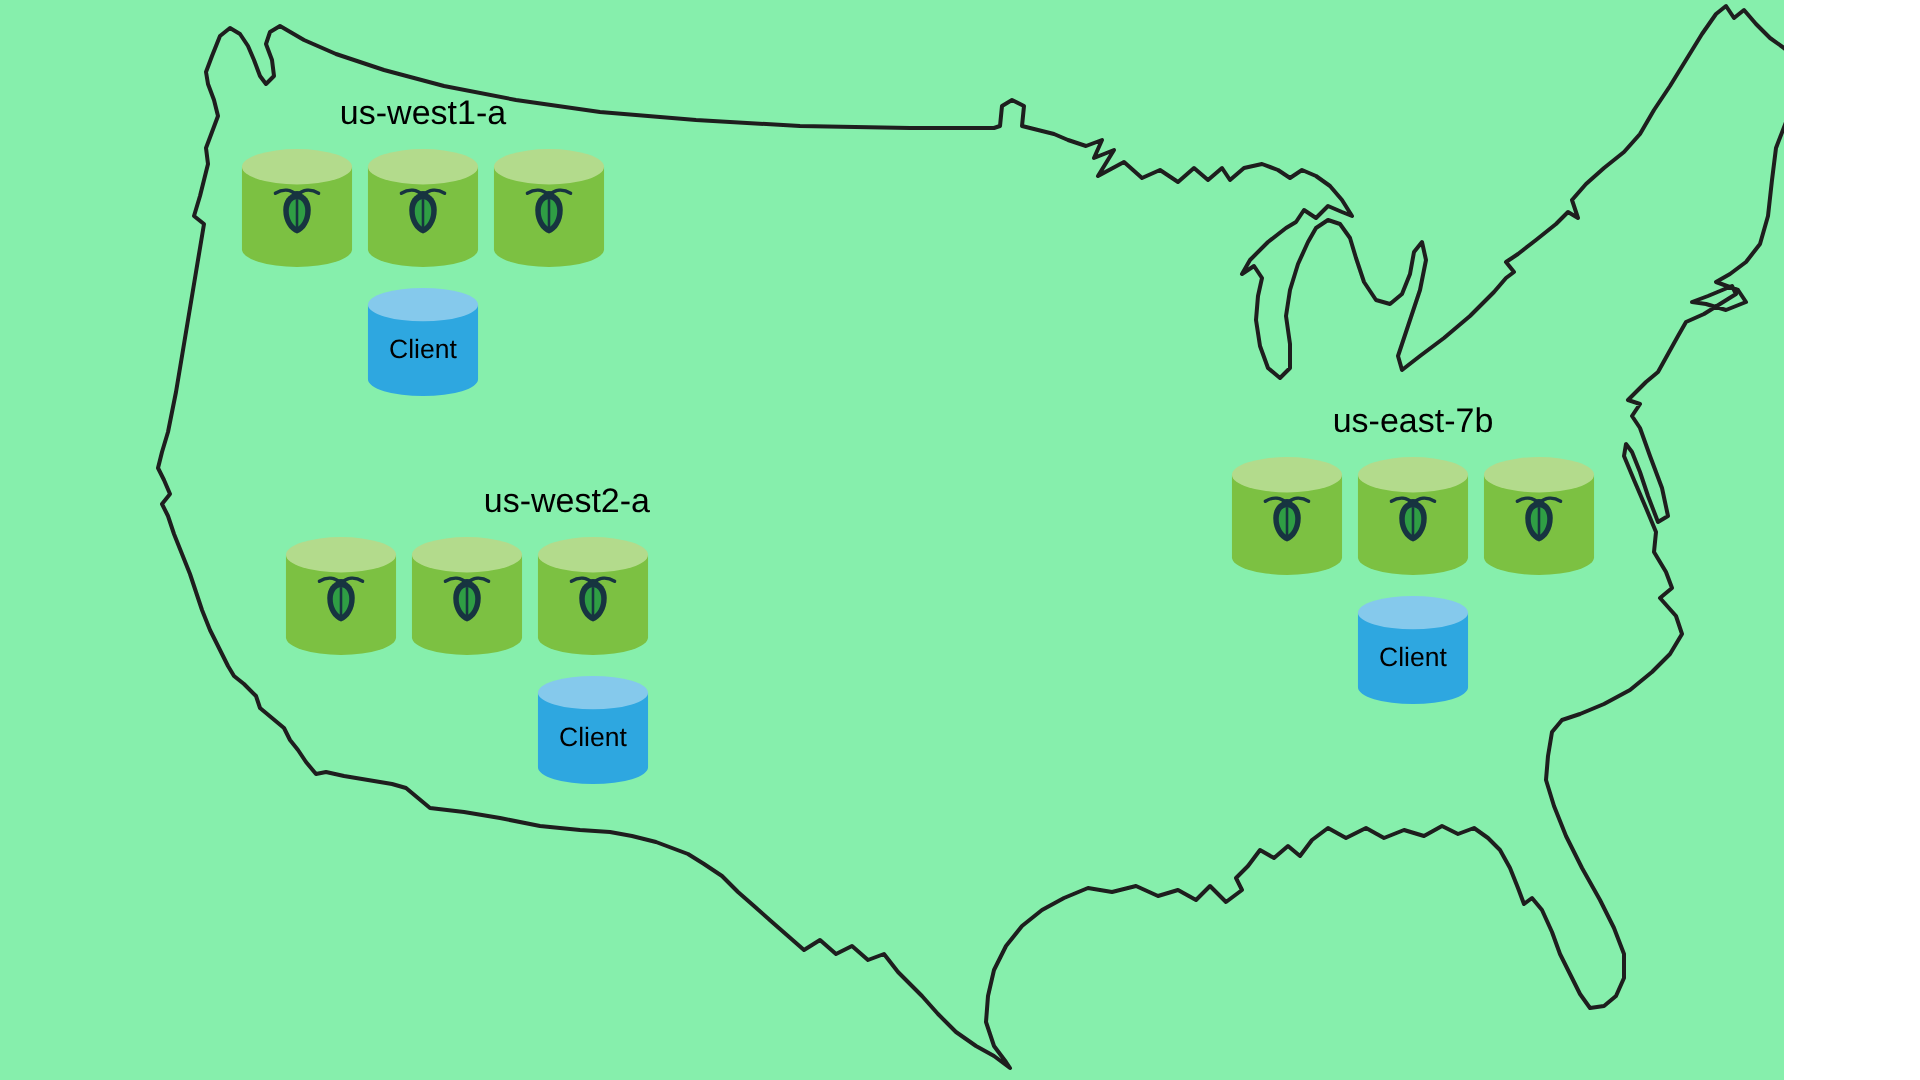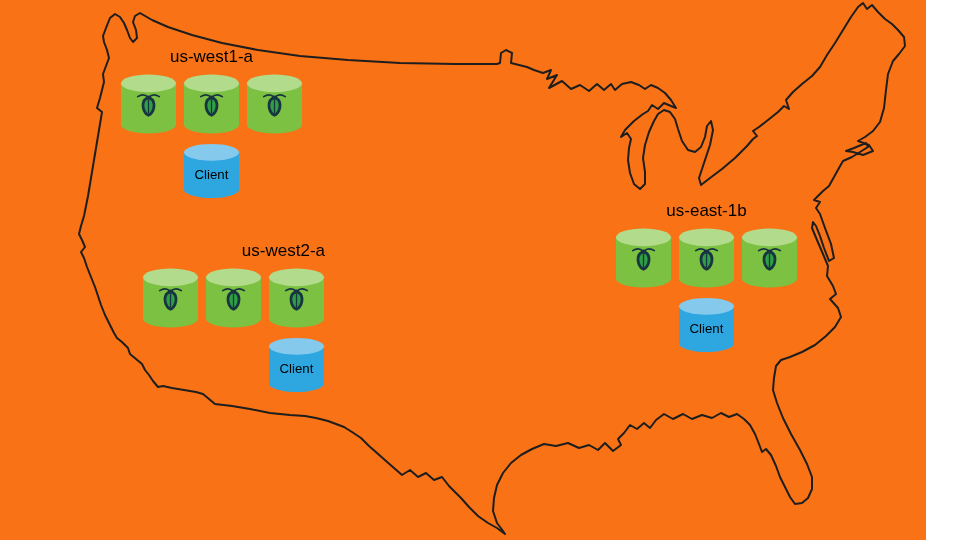--- a/index.html
+++ b/index.html
@@ -1,19 +1,18 @@
 <!DOCTYPE html>
 <html><head>
 <meta charset="utf-8">
 <style>
   html,body{margin:0;padding:0;background:#fff;}
   .stage{
-    position:relative;width:892px;height:540px;background:#f97316;overflow:hidden;
+    position:relative;width:892px;height:540px;background:#86efac;overflow:hidden;
     font-family:"Liberation Sans", sans-serif;
-    padding-left:34px;
   }
   .map-svg{position:absolute;left:0;top:0;width:960px;height:540px;}
   .zone{position:absolute;display:flex;flex-direction:column;align-items:center;}
   .zone-west1{left:120px;top:47px;width:183px;}
   .zone-west2{left:142px;top:241px;width:183px;align-items:flex-end;}
   .zone-east1{left:615px;top:201px;width:183px;}
   .zone-label{
     font-size:17px;line-height:20px;color:#000;margin-bottom:6px;
     text-align:center;white-space:nowrap;
   }
@@ -107,21 +106,21 @@
           <use href="#sym-node"></use>
         </svg>
     </div>
     <svg class="cyl-client" viewBox="0 0 58 56">
       <use href="#sym-client"></use>
       <text class="client-text" x="29" y="36" text-anchor="middle" fill="#000">Client</text>
     </svg>
   </div>
 
   <div class="zone zone-east1">
-    <div class="zone-label">us-east-1b</div>
+    <div class="zone-label">us-east-7b</div>
     <div class="node-row">
       <svg class="cyl-node" viewBox="0 0 58 62">
           <use href="#sym-node"></use>
         </svg>
       <svg class="cyl-node" viewBox="0 0 58 62">
           <use href="#sym-node"></use>
         </svg>
       <svg class="cyl-node" viewBox="0 0 58 62">
           <use href="#sym-node"></use>
         </svg>

